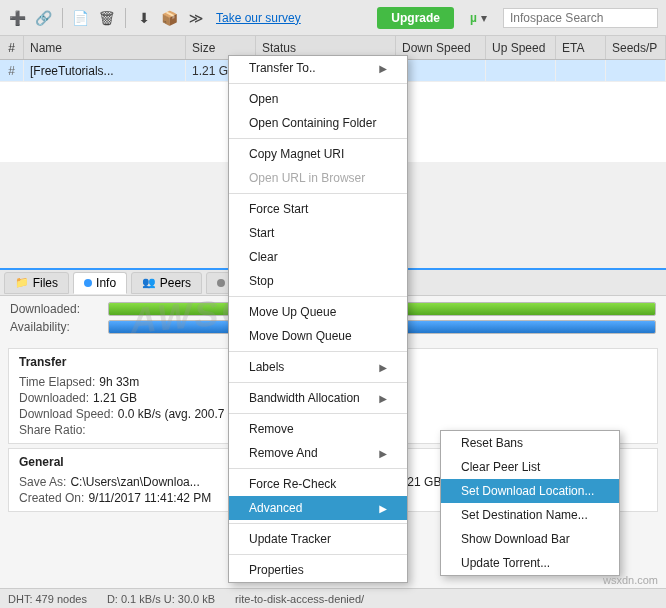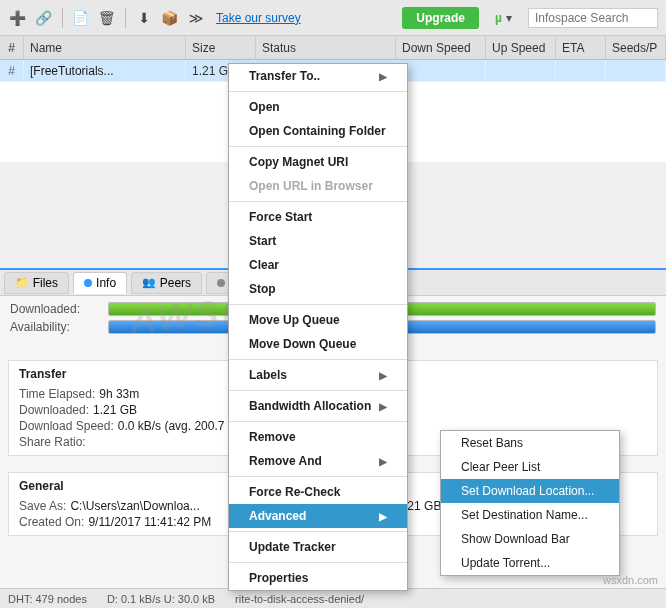--- a/index.html
+++ b/index.html
@@ -66,21 +66,21 @@
       display: flex;
       align-items: center;
       gap: 4px;
       font-size: 12px;
       color: #555;
     }
     .search-box {
       border: 1px solid #ccc;
       padding: 2px 6px;
       font-size: 12px;
-      width: 130px;
+      width: 155px;
       color: #999;
     }
 
     
     .table-header {
       background: #e0e0e0;
       border-bottom: 1px solid #bbb;
       display: flex;
       height: 24px;
       align-items: center;
@@ -206,21 +206,21 @@
     .progress-bar-fill-blue {
       height: 100%;
       background: linear-gradient(to bottom, #55aaff, #2277cc);
       width: 100%;
     }
 
     
     .transfer-section {
       background: white;
       border: 1px solid #ddd;
-      margin: 16px 8px;
+      margin: 4px 8px;
       padding: 6px 10px;
     }
     .section-title {
       font-weight: bold;
       font-size: 12px;
       margin-bottom: 6px;
       color: #222;
     }
     .transfer-grid {
       display: grid;
@@ -284,22 +284,21 @@
       font-size: 10px;
       color: #666;
     }
     .context-menu-item.highlighted .submenu-arrow {
       color: white;
     }
 
     
     .primary-menu {
       left: 228px;
-      top: 63px;
-      font-weight: bold;
+      top: 55px;
     }
 
     
     .advanced-menu {
       left: 440px;
       top: 430px;
     }
 
     
     .watermark {

